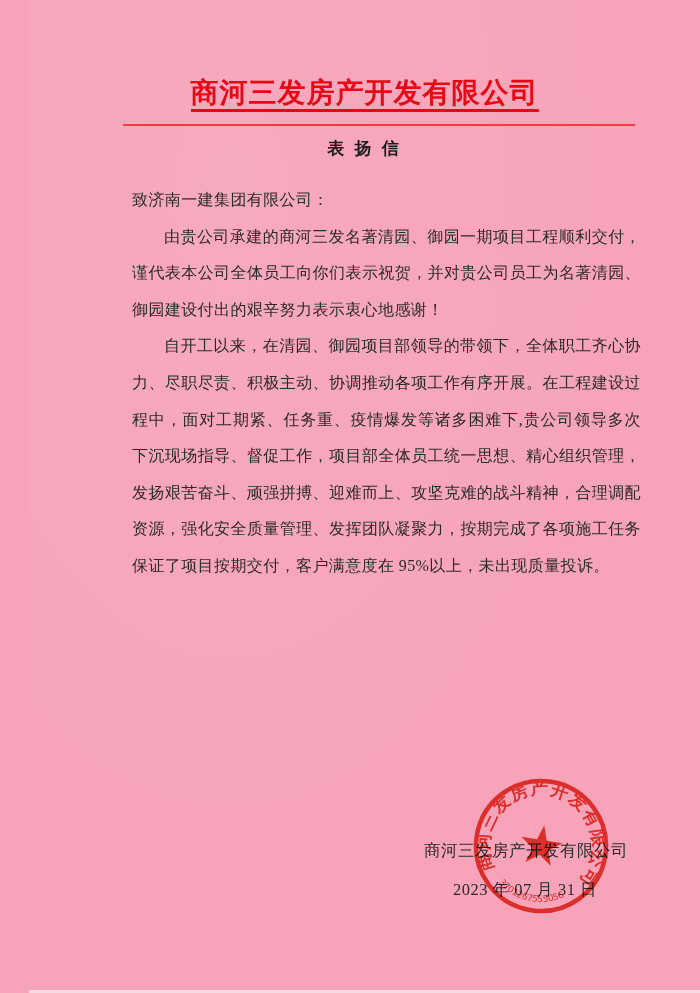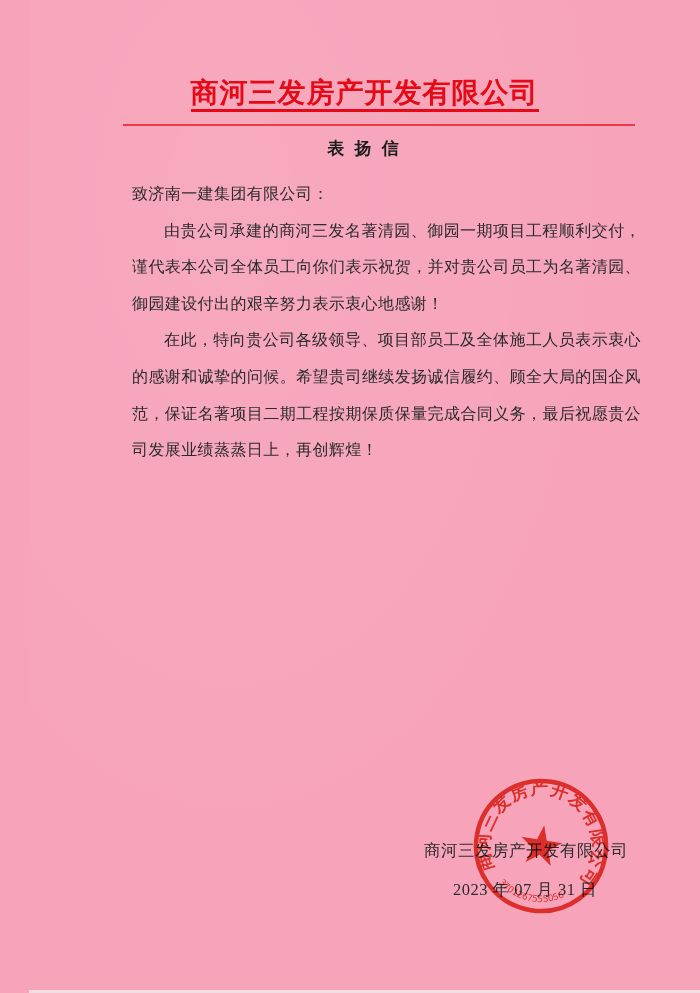--- a/index.html
+++ b/index.html
@@ -56,21 +56,21 @@
     left: 0;
     width: 100%;
     text-align: center;
     font-size: 17px;
     font-weight: bold;
     color: #1c1c1c;
     letter-spacing: 3px;
   }
   .letter-body {
     position: absolute;
-    top: 176px;
+    top: 182px;
     left: 103px;
     width: 509px;
     font-size: 16px;
     line-height: 36.6px;
     letter-spacing: 0.4px;
     color: #2b2b2b;
     text-align: justify;
   }
   .letter-body p {
     margin: 0;
@@ -121,21 +121,21 @@
     <span class="company-title">商河三发房产开发有限公司</span>
   </div>
 
   <div class="rule"></div>
 
   <div class="letter-heading">表 扬 信</div>
 
   <div class="letter-body">
     <p class="salutation">致济南一建集团有限公司：</p>
     <p>由贵公司承建的商河三发名著清园、御园一期项目工程顺利交付，谨代表本公司全体员工向你们表示祝贺，并对贵公司员工为名著清园、御园建设付出的艰辛努力表示衷心地感谢！</p>
-    <p>在此，特向贵公司各级领导、项目部员工及全体施工人员表示衷心的感谢和诚挚的问候。希望贵司继续发扬诚信履约、顾全大局的国企风范，保证名著项目二期工程按期保质保量完成合同义务，最后祝愿贵公司发展业绩蒸蒸日上，再创辉煌！</p>
+    <p>自开工以来，在清园、御园项目部领导的带领下，全体职工齐心协力、尽职尽责、积极主动、协调推动各项工作有序开展。在工程建设过程中，面对工期紧、任务重、疫情爆发等诸多困难下,贵公司领导多次下沉现场指导、督促工作，项目部全体员工统一思想、精心组织管理，发扬艰苦奋斗、顽强拼搏、迎难而上、攻坚克难的战斗精神，合理调配资源，强化安全质量管理、发挥团队凝聚力，按期完成了各项施工任务保证了项目按期交付，客户满意度在 95%以上，未出现质量投诉。</p>
   </div>
 
   <div class="signature">
     <div class="company">商河三发房产开发有限公司</div>
     <div class="date">2023 年 07 月 31 日</div>
   </div>
 
   <div class="seal">
     <svg viewBox="0 0 144 144" xmlns="http://www.w3.org/2000/svg">
       <defs>

